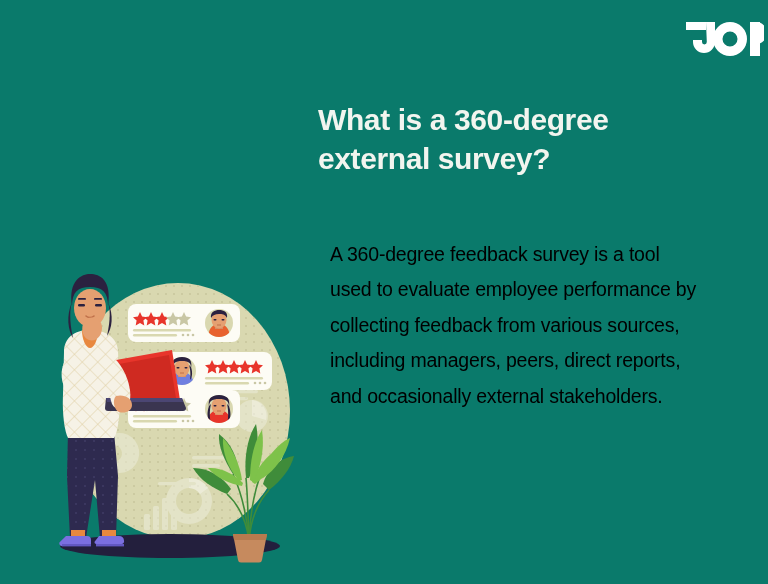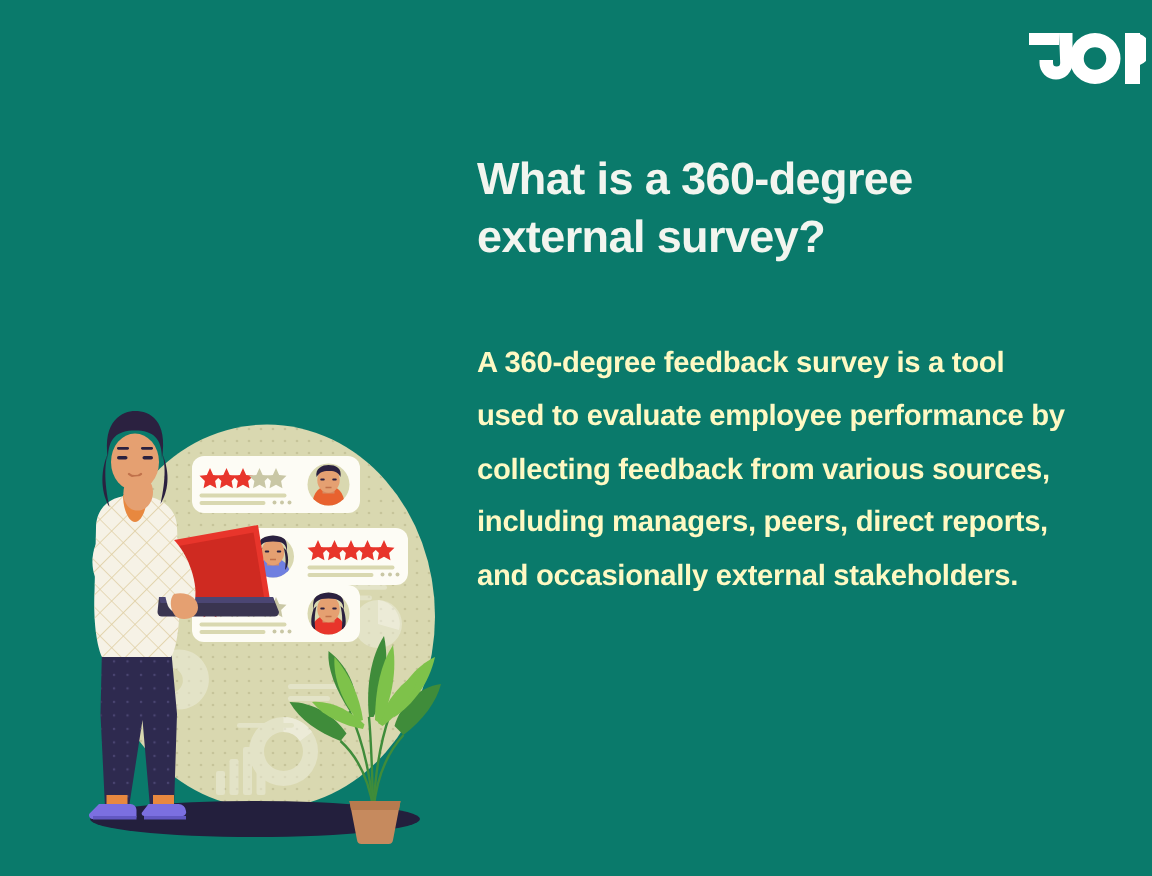--- a/index.html
+++ b/index.html
@@ -37,26 +37,26 @@
   }
   .headline {
     margin: 0;
     font-size: 30px;
     line-height: 1.3;
     font-weight: bold;
     color: #f2f5ef;
     letter-spacing: -0.4px;
   }
   .body-copy {
-    margin: 0;
+    margin: 12px;
     padding-top: 47px;
     font-size: 19.5px;
     line-height: 1.82;
-    font-weight: bold;
-    color: #fef9c3;
+    font-weight: normal;
+    color: #000000;
     letter-spacing: -0.2px;
   }
 
   
   .illustration {
     position: absolute;
     left: 20px;
     top: 268px;
     width: 300px;
     height: 300px;

